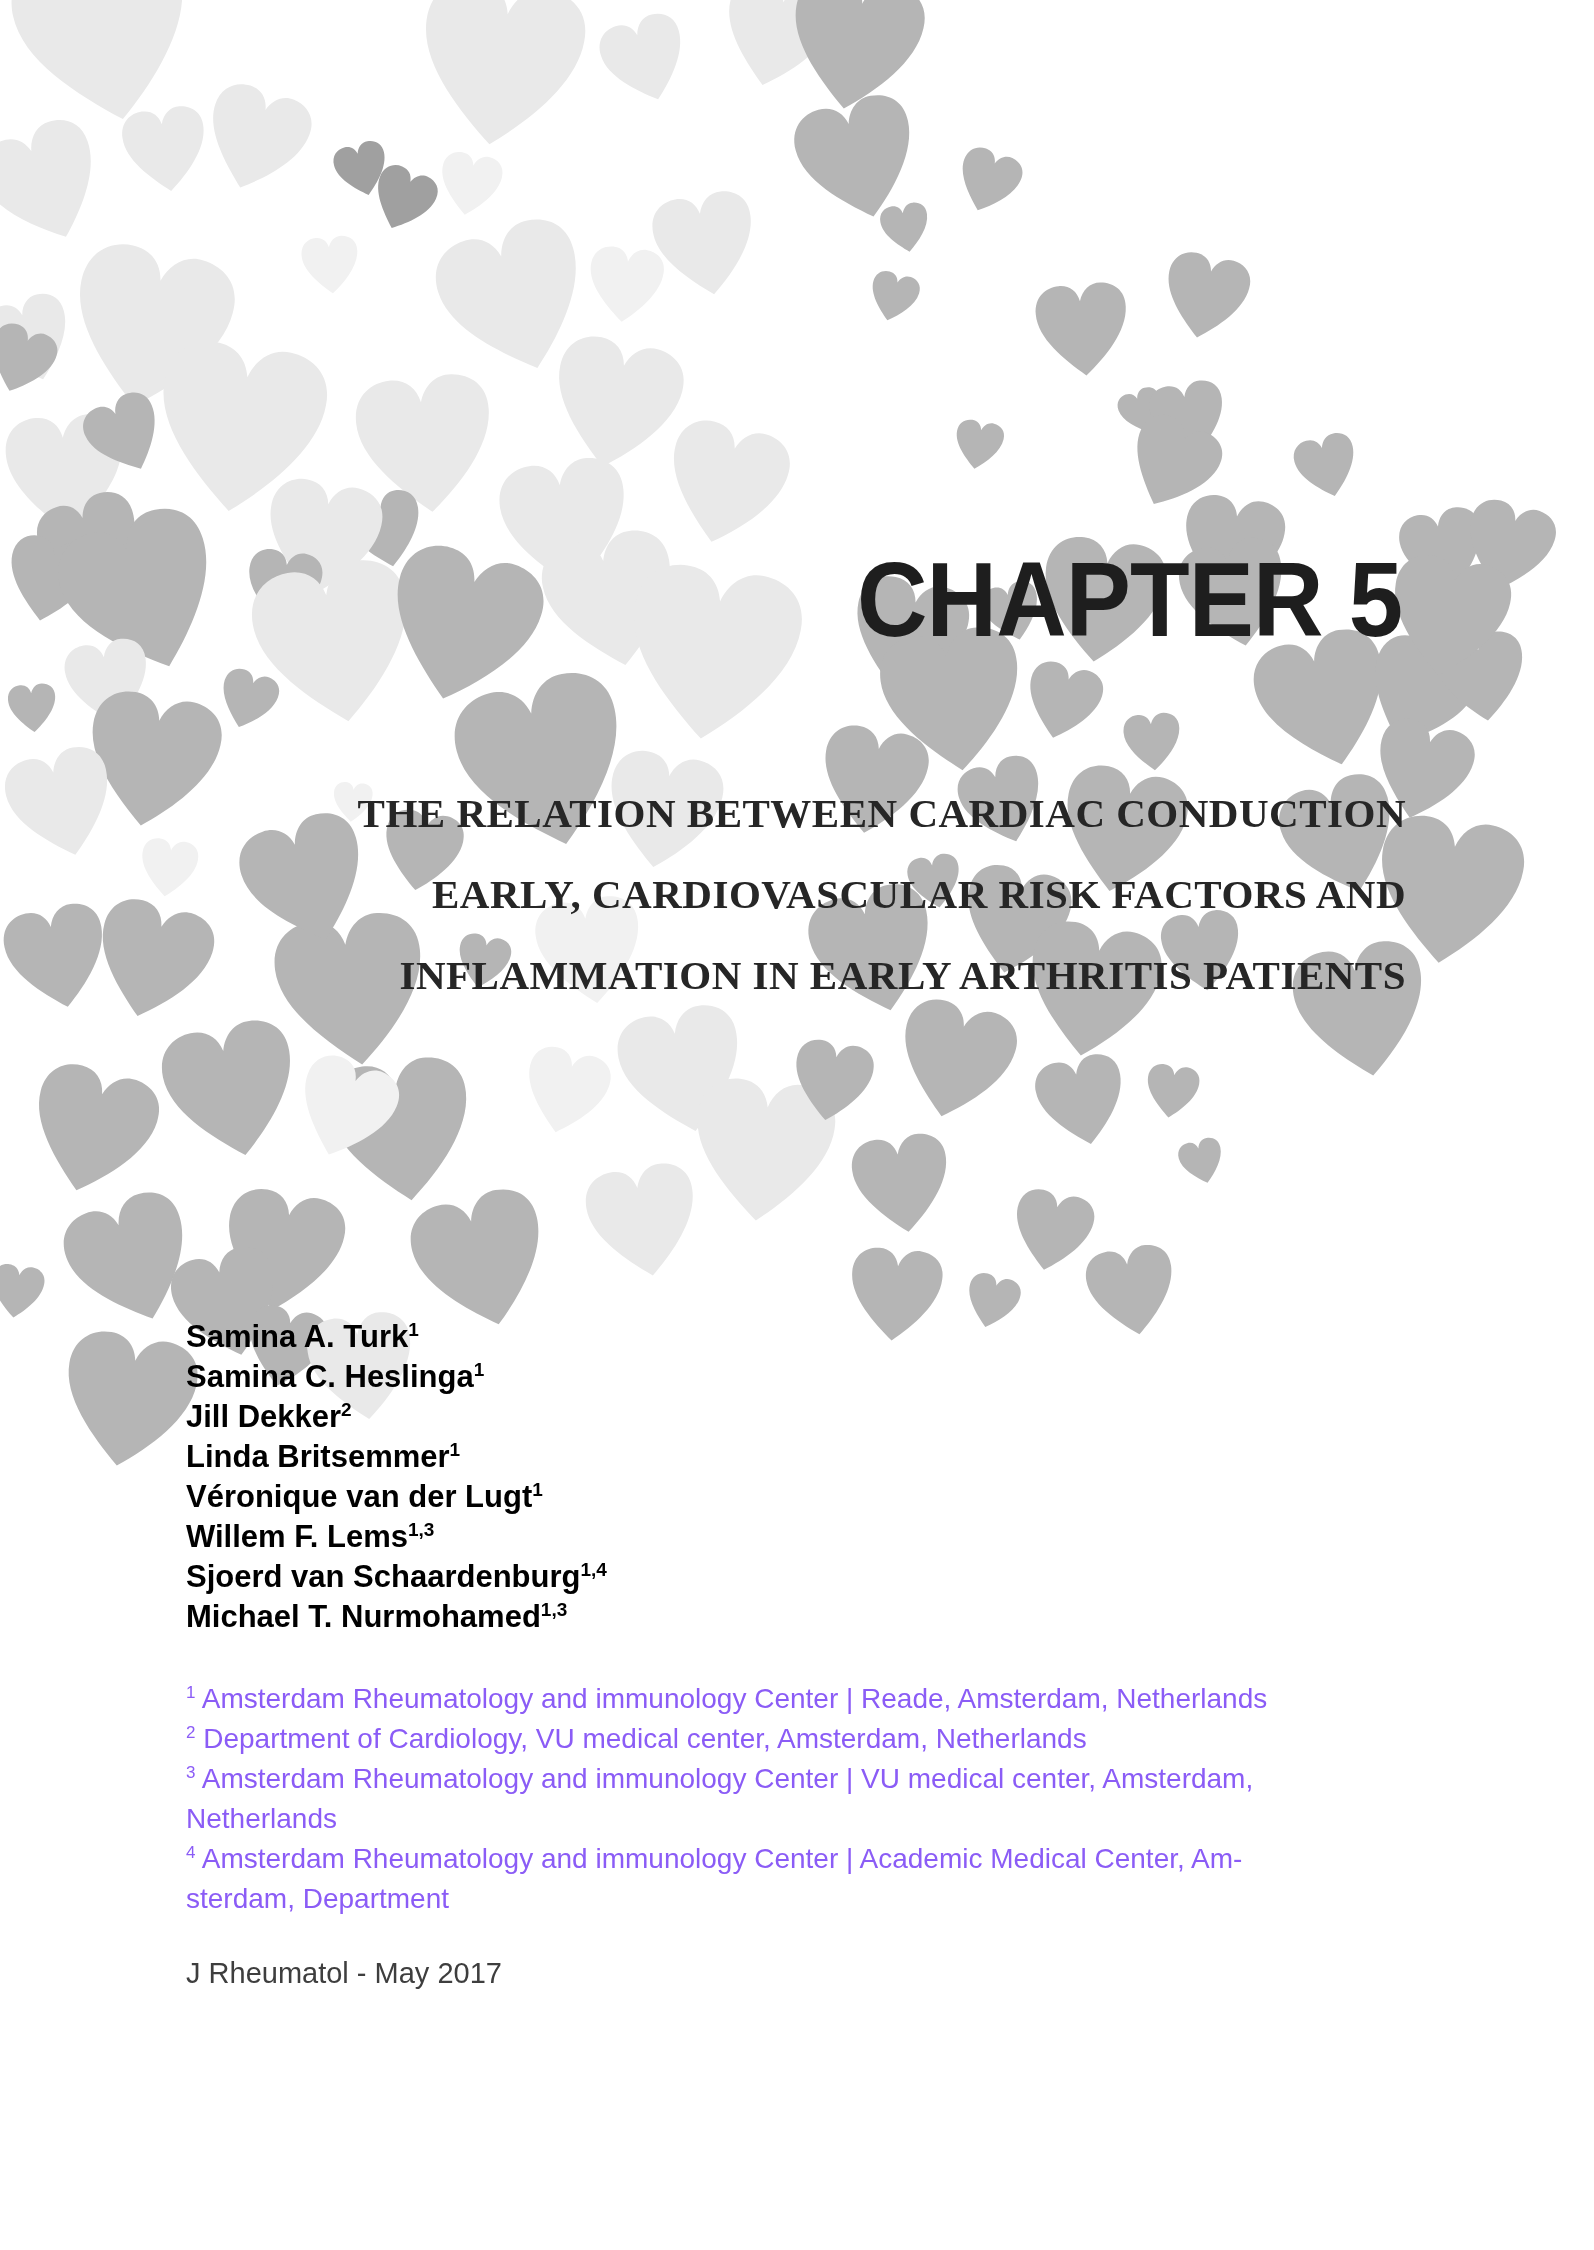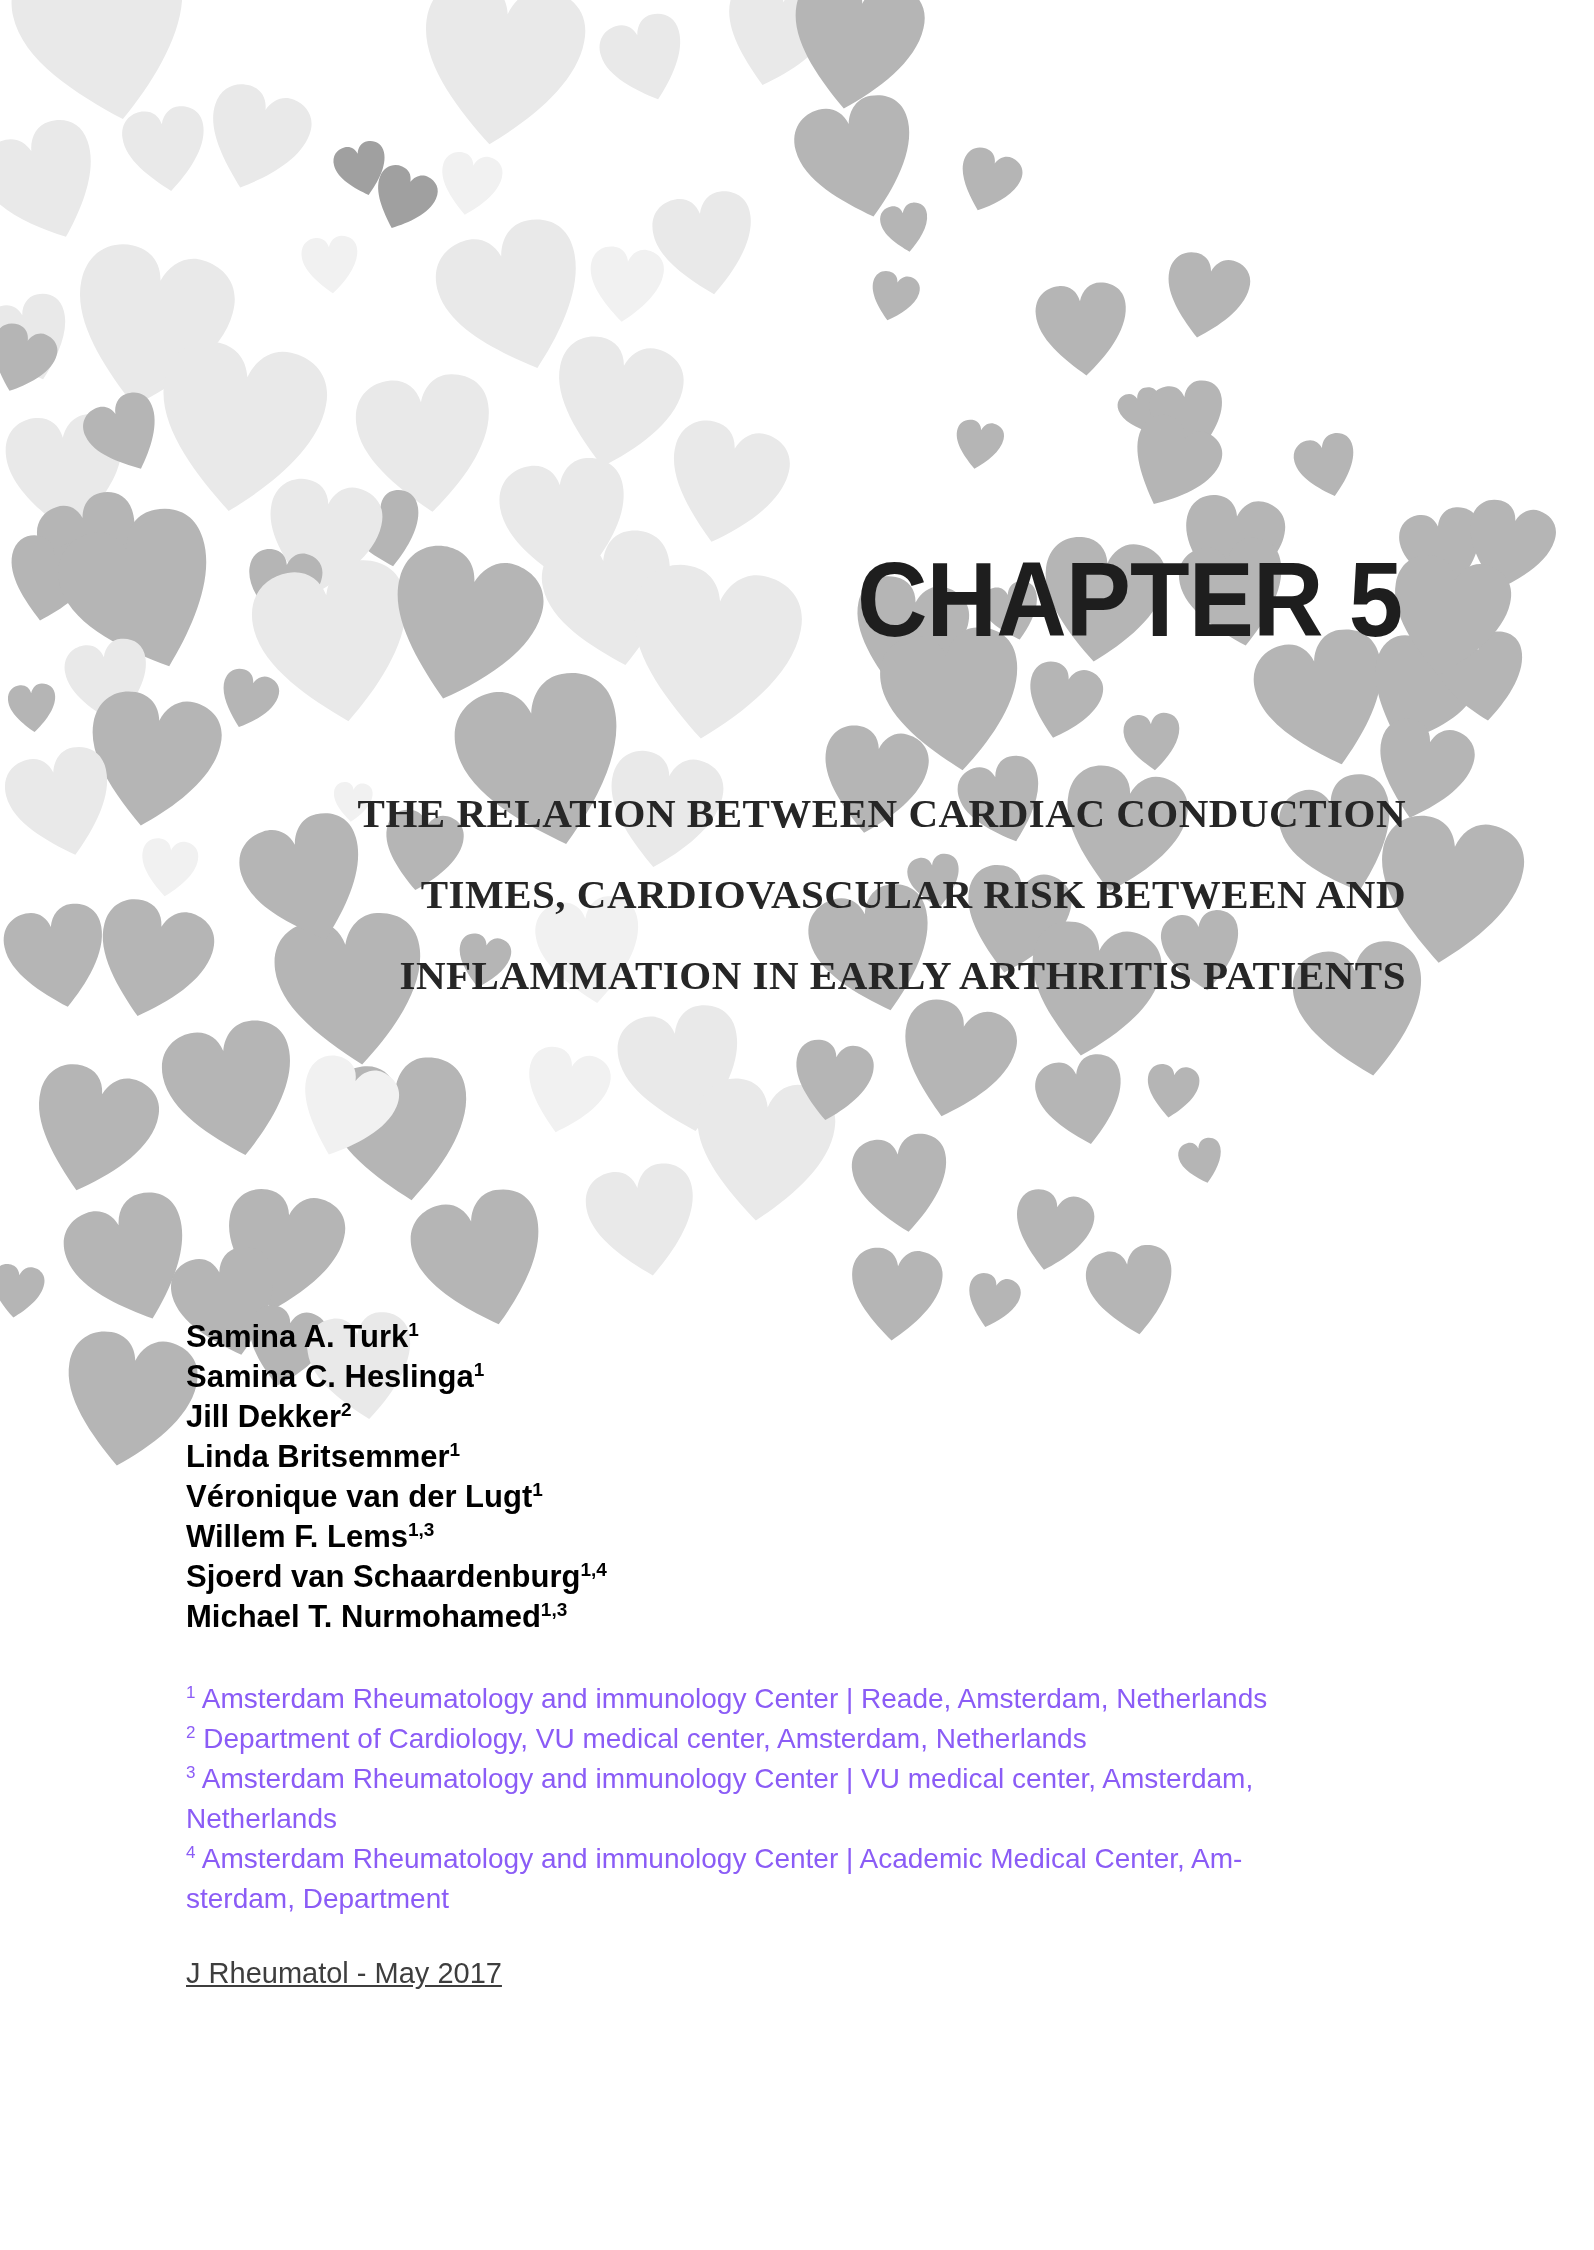--- a/index.html
+++ b/index.html
@@ -69,21 +69,20 @@
   .affiliation-list sup { font-size: 17px; }
   .affiliation-line { white-space: nowrap; }
   .journal-note {
     position: absolute;
     left: 186px;
     top: 1953px;
     font-size: 29px;
     line-height: 40px;
     color: #3e3e3e;
     white-space: nowrap;
-    text-decoration: underline;
   }
 </style>
 </head>
 <body>
 
 <svg width="0" height="0" style="position:absolute" aria-hidden="true">
   <symbol id="heart-shape" viewBox="0 0 100 100">
     <path d="M50 93 C30 76 7 54 7 31 C7 14 19 6 31 6 C41 6 48 12 50 22 C53 12 61 5 71 6 C83 7 94 15 93 31 C92 54 70 77 50 93 Z"></path>
   </symbol>
 </svg>
@@ -430,21 +429,21 @@
         <use href="#heart-shape"></use>
       </svg>
       <svg class="heart-glyph" width="105" height="105" viewBox="0 0 100 100" style="left: 842.5px; top: 1242.5px; transform: rotate(5deg); fill: rgb(181, 181, 181);">
         <use href="#heart-shape"></use>
       </svg>
     </div>
   <div class="text-layer">
     <div class="chapter-title">CHAPTER 5</div>
     <div class="main-title">
       <div>THE RELATION BETWEEN CARDIAC CONDUCTION</div>
-      <div>TIMES, CARDIOVASCULAR RISK BETWEEN AND</div>
+      <div>EARLY, CARDIOVASCULAR RISK FACTORS AND</div>
       <div>INFLAMMATION IN EARLY ARTHRITIS PATIENTS</div>
     </div>
     <div class="author-list">
         <div class="author-line"><span>Samina A. Turk</span><sup>1</sup></div>
         <div class="author-line"><span>Samina C. Heslinga</span><sup>1</sup></div>
         <div class="author-line"><span>Jill Dekker</span><sup>2</sup></div>
         <div class="author-line"><span>Linda Britsemmer</span><sup>1</sup></div>
         <div class="author-line"><span>Véronique van der Lugt</span><sup>1</sup></div>
         <div class="author-line"><span>Willem F. Lems</span><sup>1,3</sup></div>
         <div class="author-line"><span>Sjoerd van Schaardenburg</span><sup>1,4</sup></div>

